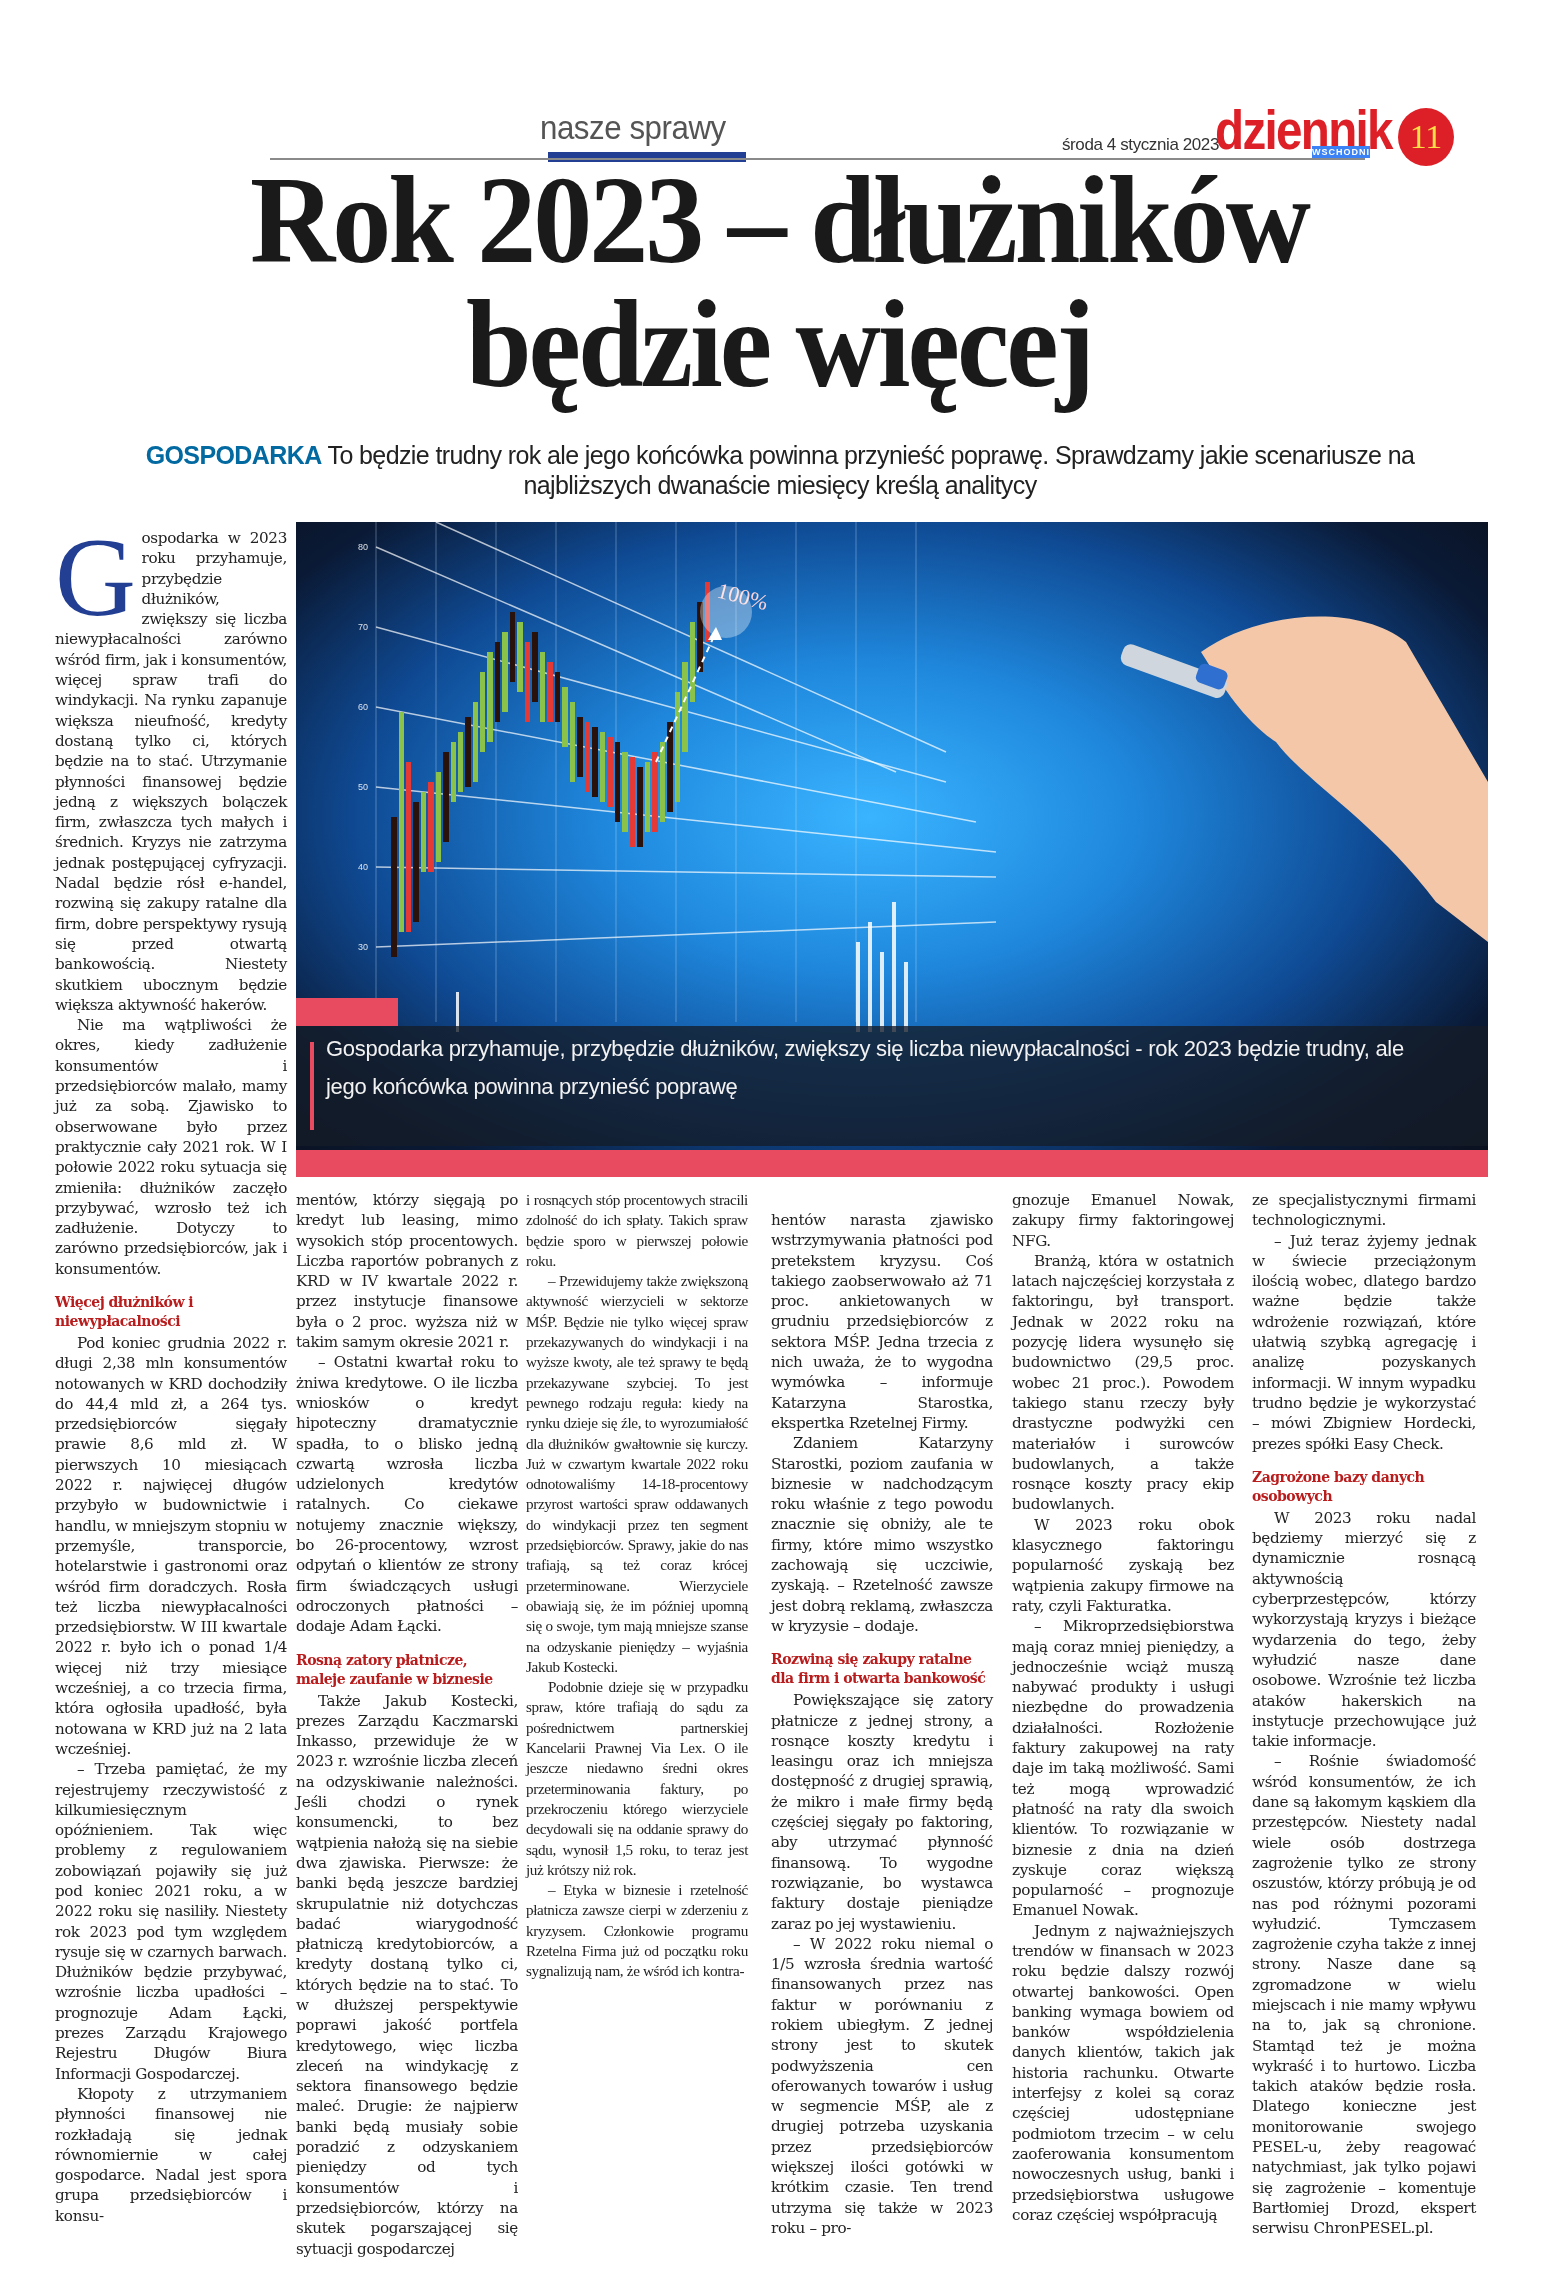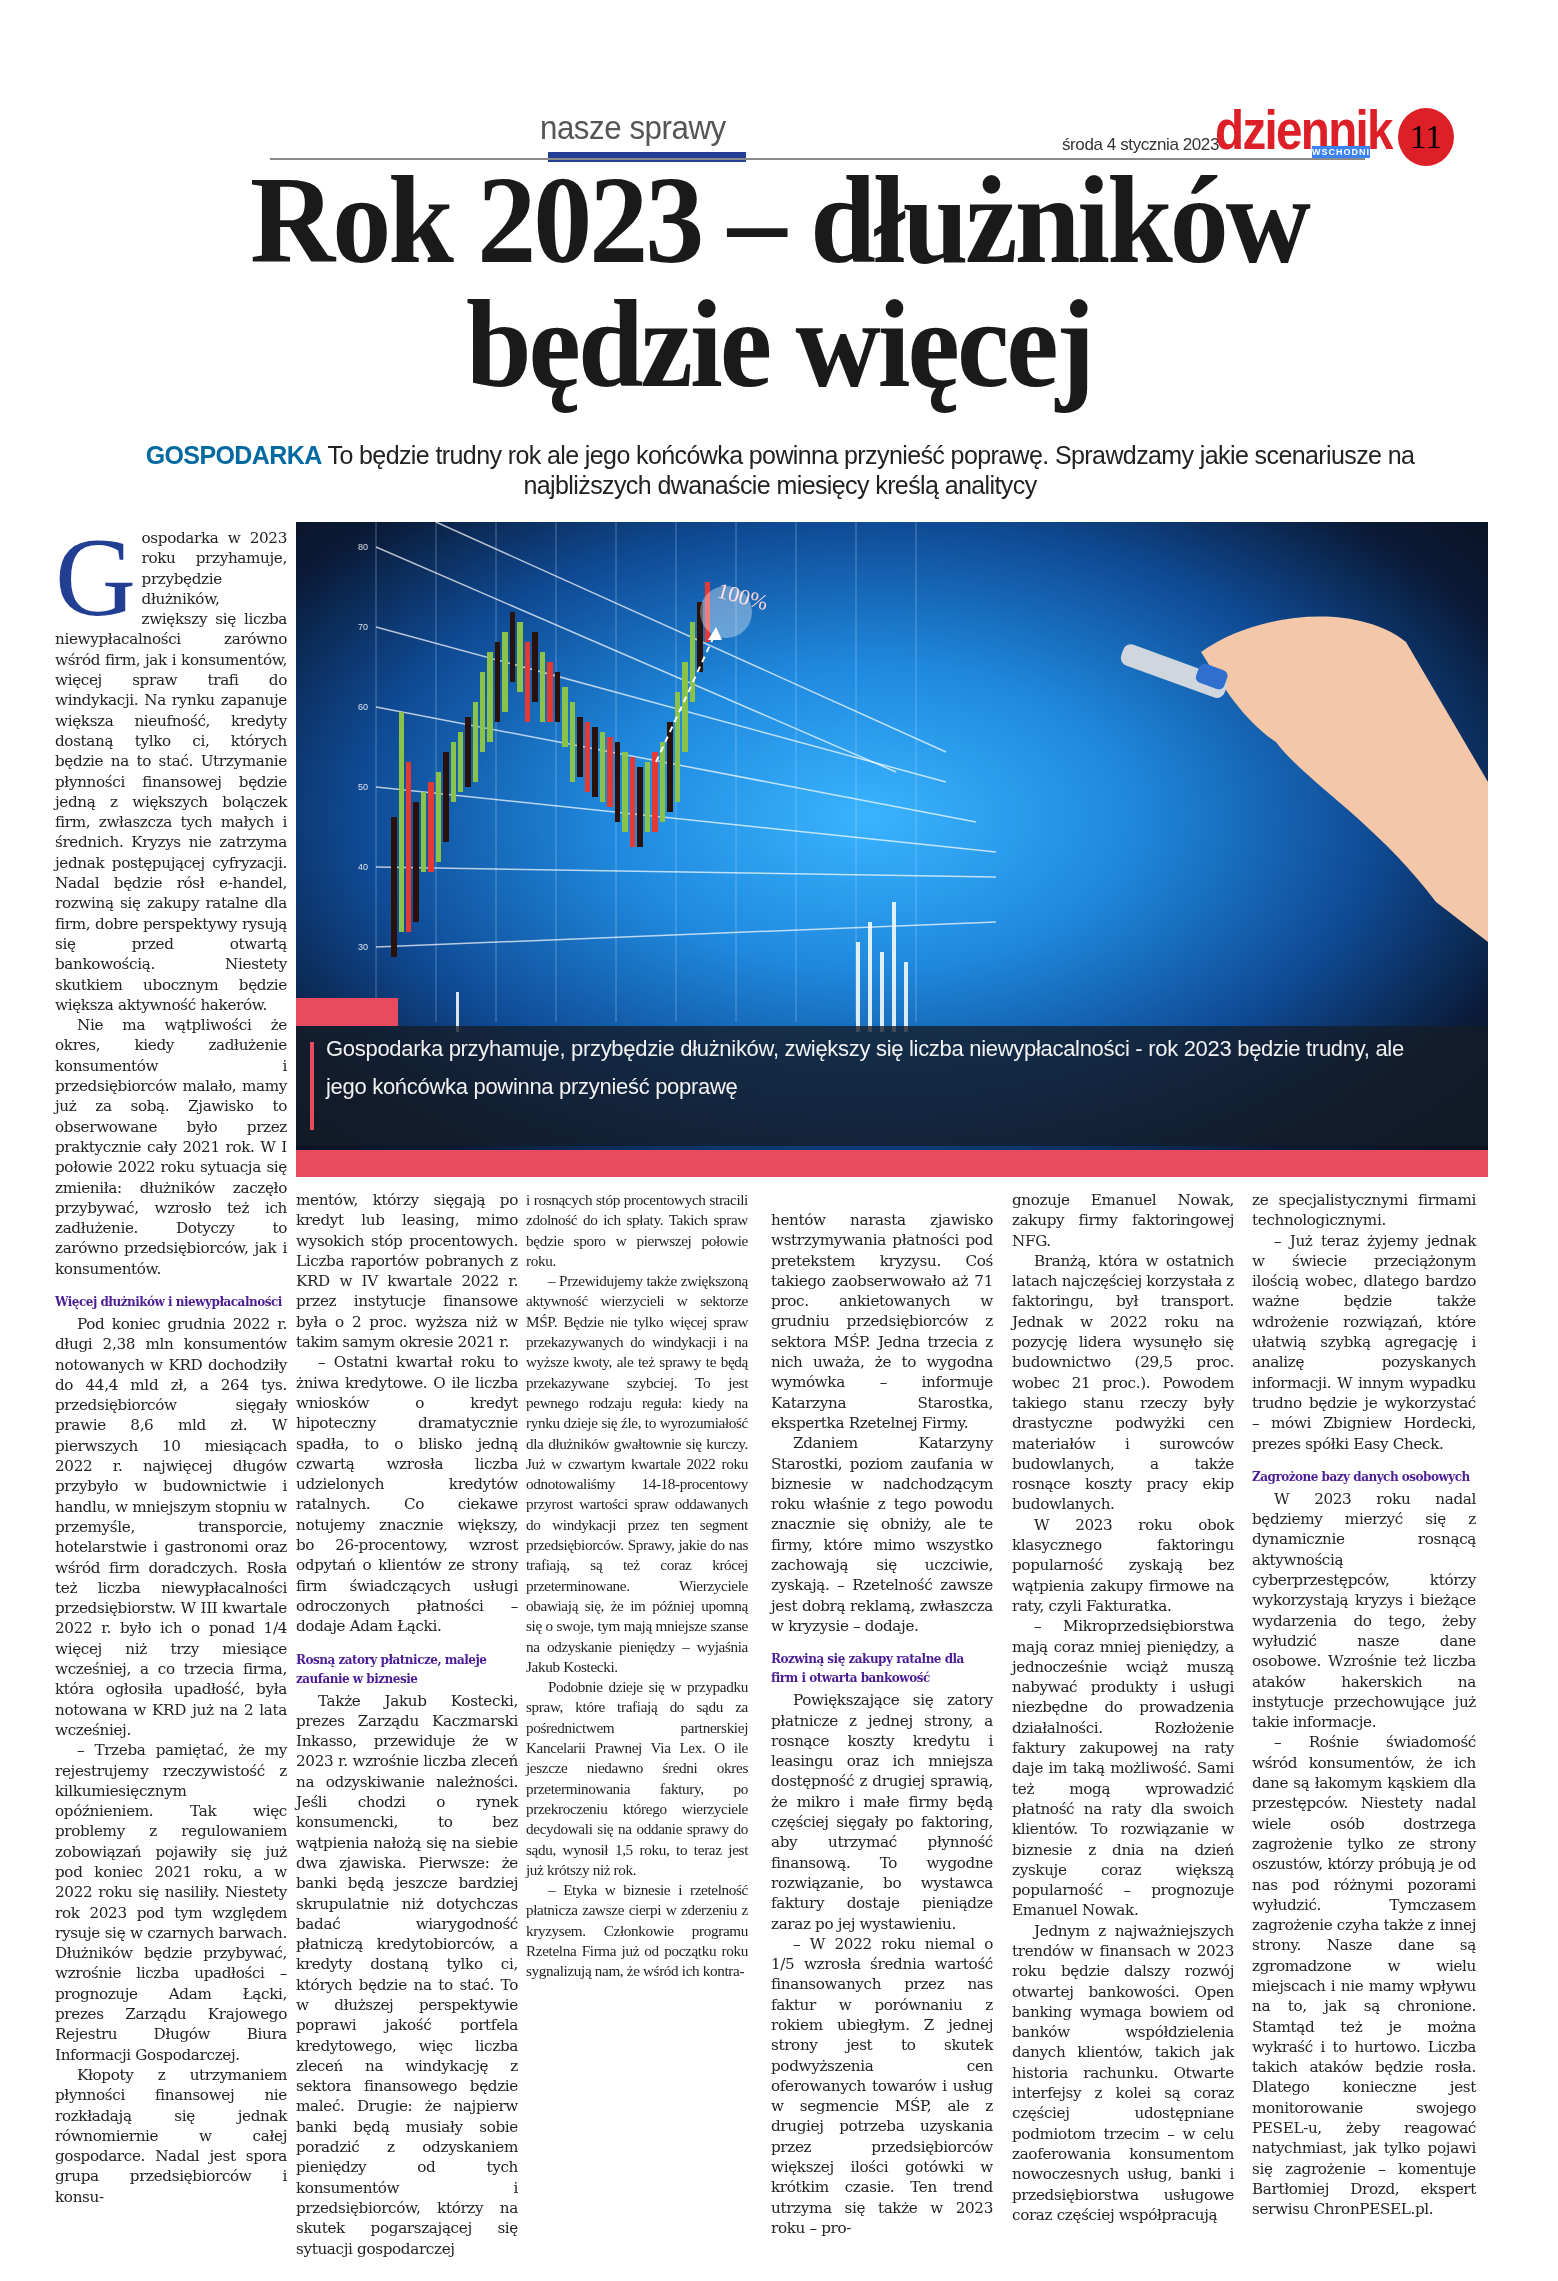--- a/index.html
+++ b/index.html
@@ -7,21 +7,21 @@
 
   
   .masthead { position:absolute; left:0; top:0; width:1558px; height:165px; }
   .rule { position:absolute; left:270px; top:158px; width:1095px; height:2px; background:#8a8a8a; }
   .section-label { position:absolute; left:540px; top:108px; font-family:"Liberation Sans", sans-serif; font-size:34px; color:#555; letter-spacing:-0.5px; transform:scaleX(0.92); transform-origin:left; }
   .section-bar { position:absolute; left:548px; top:152px; width:198px; height:10px; background:#233f94; }
   .date { position:absolute; left:1062px; top:135px; font-family:"Liberation Sans", sans-serif; font-size:17px; color:#333; letter-spacing:-0.4px; }
   .logo { position:absolute; left:1215px; top:102px; width:170px; height:64px; }
   .logo-word { font-family:"Liberation Sans", sans-serif; font-weight:bold; font-size:56px; color:#dd2027; letter-spacing:-2px; line-height:56px; transform:scaleX(0.85); transform-origin:left; display:block; }
   .logo-sub { position:absolute; left:97px; top:44px; background:#3b82f6; color:#fff; font-family:"Liberation Sans", sans-serif; font-size:9px; font-weight:bold; padding:1px 0; letter-spacing:1px; }
-  .page-num { position:absolute; left:1398px; top:108px; width:56px; height:58px; border-radius:50%; background:#dd2027; color:#000000; font-family:"Liberation Serif", serif; font-size:34px; line-height:58px; text-align:center; }
+  .page-num { position:absolute; left:1398px; top:108px; width:56px; height:58px; border-radius:50%; background:#dd2027; color:#fde047; font-family:"Liberation Serif", serif; font-size:34px; line-height:58px; text-align:center; }
 
   
   .headline { position:absolute; left:0; top:165px; width:1558px; text-align:center; font-family:"Liberation Serif", serif; font-weight:bold; font-size:118px; line-height:118px; color:#1a1a1a; letter-spacing:-3px; transform:scaleY(1.05); }
   .headline span { display:block; }
 
   
   .lead { position:absolute; left:80px; top:440px; width:1400px; text-align:center; font-family:"Liberation Sans", sans-serif; font-size:25px; line-height:30px; color:#222; letter-spacing:-0.6px; }
   .lead .kicker { color:#0369a1; font-weight:bold; }
 
   
@@ -32,21 +32,21 @@
   .pink-tab { position:absolute; left:0; top:476px; width:102px; height:28px; background:#e84a5f; }
   .caption-box { position:absolute; left:0; top:504px; width:1192px; height:120px; background:rgba(20,28,40,0.78); }
   .caption-bar { position:absolute; left:14px; top:520px; width:4px; height:88px; background:#e84a5f; }
   .caption { position:absolute; left:30px; top:508px; width:1120px; font-family:"Liberation Sans", sans-serif; font-size:22px; line-height:38px; color:#f2f2f2; letter-spacing:-0.3px; }
   .pink-bottom { position:absolute; left:0; top:628px; width:1192px; height:27px; background:#e84a5f; }
 
   
   .col { position:absolute; font-family:"DejaVu Serif", serif; font-size:15.2px; line-height:20.3px; color:#222; text-align:justify; hyphens:manual; letter-spacing:-0.35px; }
   .col p { margin:0; text-indent:22px; }
   .col p.noind { text-indent:0; }
-  .col h3 { margin:14px 0 2px 0; font-family:"DejaVu Serif", serif; font-weight:bold; font-size:12px; line-height:19px; letter-spacing:-0.5px; color:#4c1d95; text-align:left; }
+  .col h3 { margin:14px 0 2px 0; font-family:"DejaVu Serif", serif; font-weight:bold; font-size:14px; line-height:19px; letter-spacing:-0.5px; color:#b91c1c; text-align:left; }
   .dropcap { float:left; font-family:"Liberation Serif", serif; font-size:112px; line-height:86px; color:#233f94; margin:6px 6px 0 0; }
 
   #col1 { left:55px; top:528px; width:232px; }
   #col2 { left:296px; top:1190px; width:222px; }
   #col3 { left:526px; top:1190px; width:222px;font-family:Liberation Serif, serif; }
   #col4 { left:771px; top:1210px; width:222px; }
   #col5 { left:1012px; top:1190px; width:222px; }
   #col6 { left:1252px; top:1190px; width:224px; }
 </style>
 </head>

